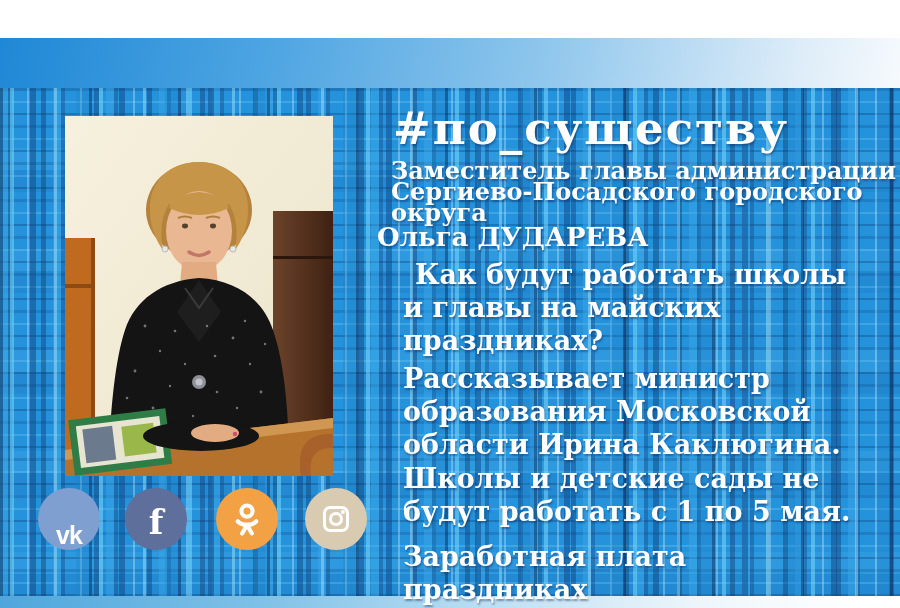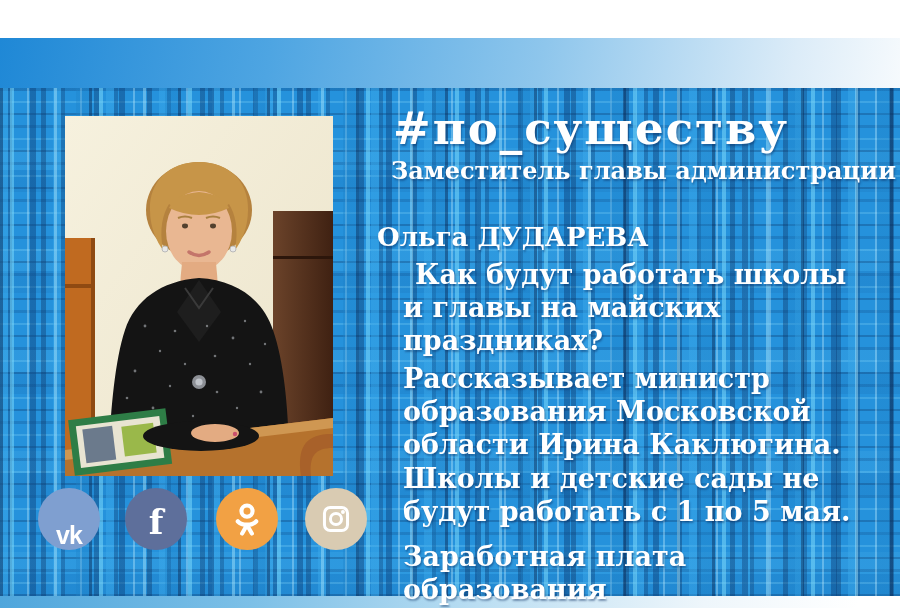--- a/index.html
+++ b/index.html
@@ -170,20 +170,21 @@
         <ellipse cx="150" cy="317" rx="24" ry="9" fill="#e3ab82"></ellipse>
         <circle cx="170" cy="318" r="2.2" fill="#c94f6d"></circle>
       </g>
     </svg>
   </div>
 
   <div class="txt title">#по_существу</div>
 
   <div class="txt subtitle">
     <div class="ln">Заместитель главы администрации</div>
+    <div class="ln">Сергиево-Посадского городского округа</div>
   </div>
 
   <div class="txt name">Ольга ДУДАРЕВА</div>
 
   <div class="txt para q">
     <div class="ln indent">Как будут работать школы</div>
     <div class="ln">и главы на майских</div>
     <div class="ln">праздниках?</div>
   </div>
 
@@ -193,21 +194,21 @@
     <div class="ln">области Ирина Каклюгина.</div>
   </div>
 
   <div class="txt para p3">
     <div class="ln">Школы и детские сады не</div>
     <div class="ln">будут работать с 1 по 5 мая.</div>
   </div>
 
   <div class="txt para p4">
     <div class="ln">Заработная плата</div>
-    <div class="ln">образования</div>
+    <div class="ln">праздниках</div>
   </div>
 
   <div class="icons">
     <div class="soc vk" style="background: rgb(127, 159, 208);">
       <span class="vk-label">vk</span>
     </div>
     <div class="soc fb" style="background: rgb(94, 111, 155);">
       <span class="fb-label">f</span>
     </div>
     <div class="soc ok" style="background: rgb(242, 161, 68);">

